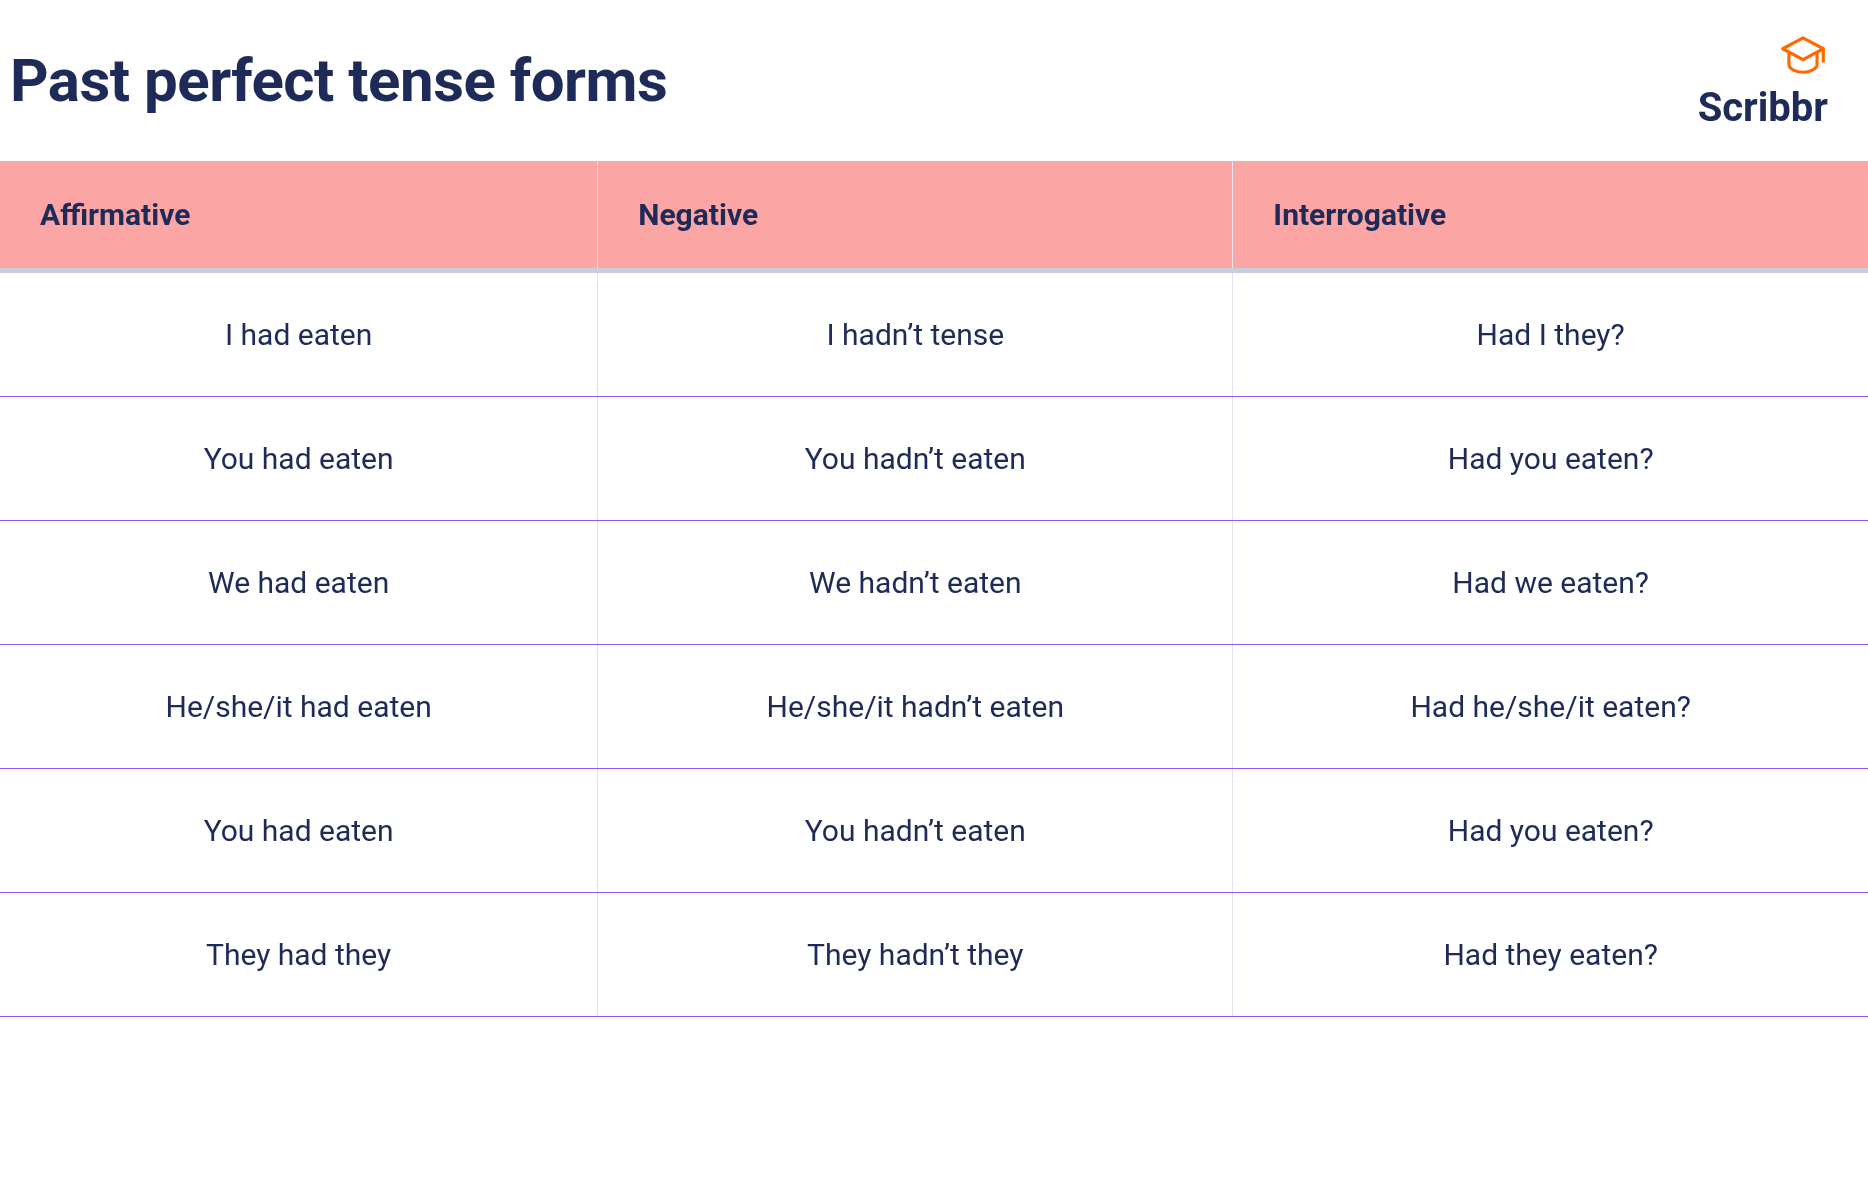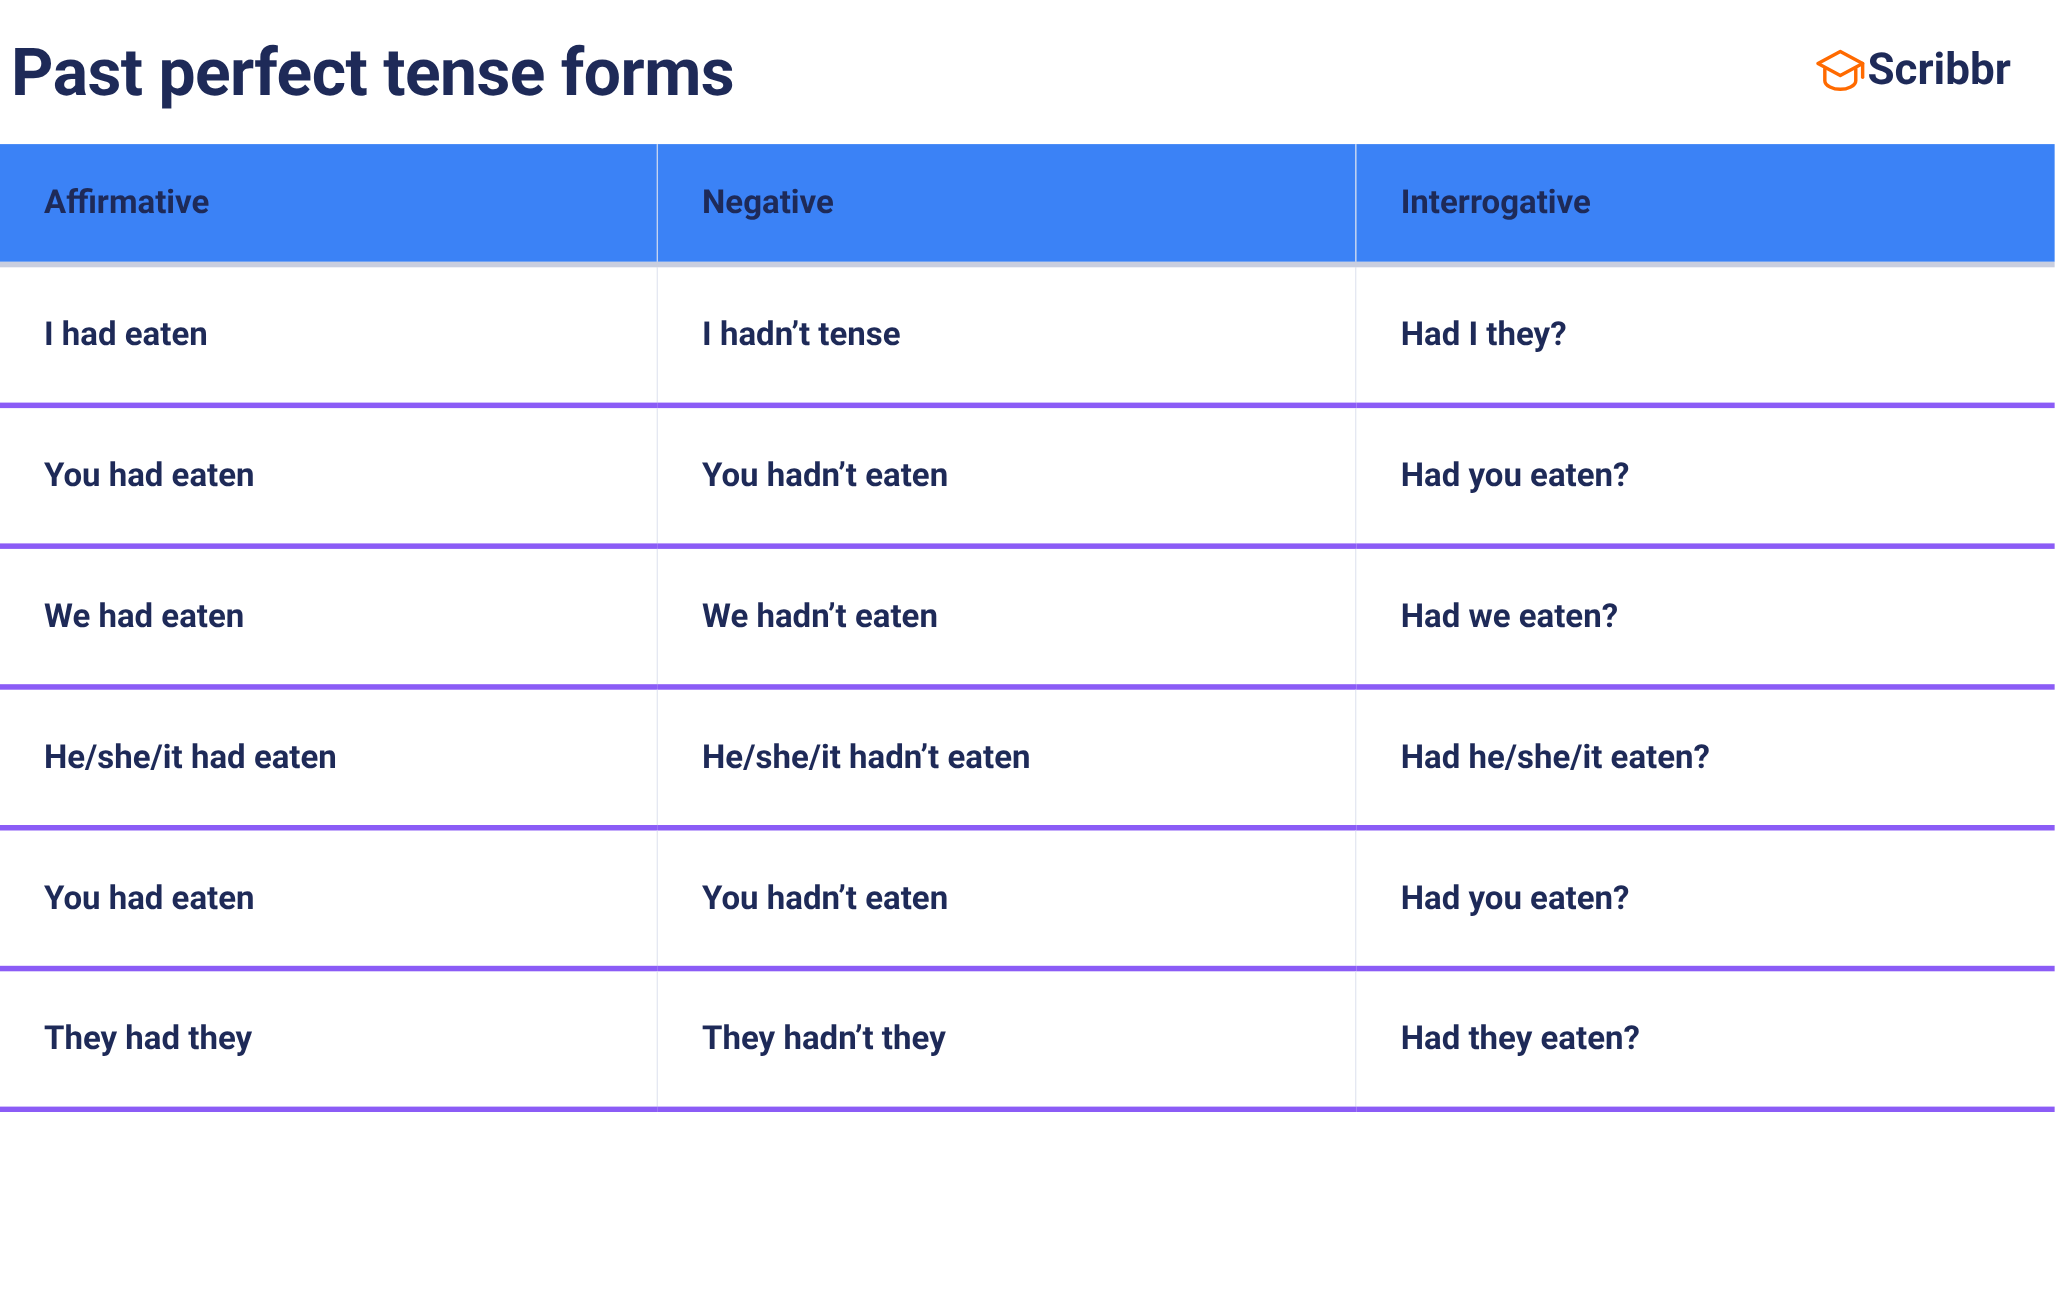--- a/index.html
+++ b/index.html
@@ -17,53 +17,55 @@
   }
   .title {
     font-size: 60px;
     font-weight: 700;
     color: #1e2a58;
     letter-spacing: -0.5px;
     text-align: right;
   }
   .logo {
     display: flex;
-    align-items: flex-start;
+    align-items: flex-end;
     gap: 0;
+    flex-direction: column;
   }
   .logo-text {
     font-size: 40px;
     font-weight: 700;
     color: #1e2a58;
   }
   .table {
     width: 100%;
     border-collapse: collapse;
   }
   .thead-row {
-    background: #3b82f6;
+    background: #fca5a5;
   }
   .th {
     text-align: left;
     font-size: 30px;
     font-weight: 700;
     color: #1e2a58;
     padding: 36px 40px;
   }
   .header-divider td {
     border-bottom: 5px solid #c9cedf;
     padding: 0;
     height: 0;
   }
   .td {
     font-size: 30px;
-    font-weight: 700;
+    font-weight: 400;
     color: #1e2a58;
     padding: 44px 40px;
-    border-bottom: 5px solid #8b5cf6;
+    border-bottom: 1px solid #8b5cf6;
+    text-align: center;
   }
   .col-2, .col-3 {
     border-left: 1px solid #dfe3ef;
   }
   .col-1 { width: 32%; }
   .col-2 { width: 34%; }
   .col-3 { width: 34%; }
 </style>
 </head>
 <body>

